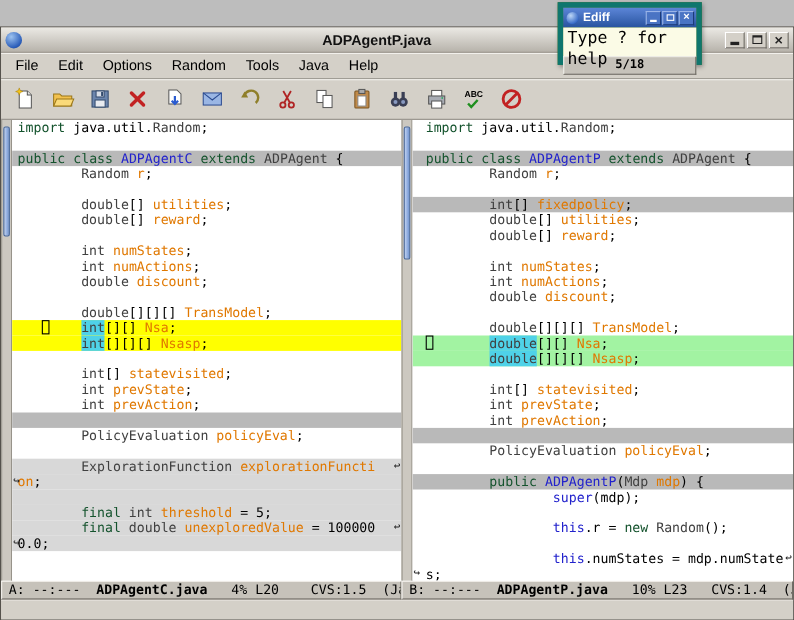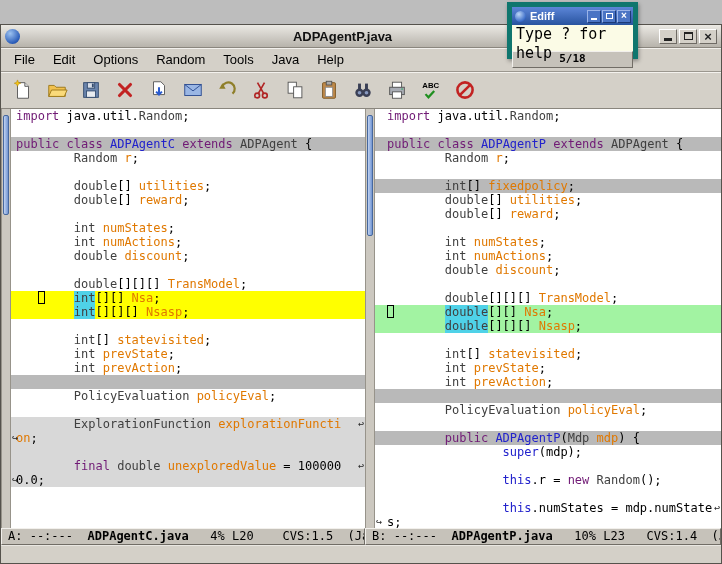--- a/index.html
+++ b/index.html
@@ -34,21 +34,21 @@
   .thumb-a{top:6px;height:100px}
   .thumb-b{top:6px;height:121px}
   .lines{flex:1;position:relative;font-family:"DejaVu Sans Mono",monospace;font-size:12px;line-height:14px;overflow:hidden;background:#fff}
   .cl{height:14px;white-space:pre;position:relative;padding-left:5px;padding-right:10px}
   .ewin-b .cl{padding-left:12px}
   .bg-g1{background:#b9b9b9}
   .bg-g2{background:#d8d8d8}
   .bg-yl{background:#ffff00}
   .bg-gr{background:#a2f3a2}
   .tk-d{color:#000}
-  .tk-k{color:#701a75}
+  .tk-k{color:#14532d}
   .tk-t{color:#404040}
   .tk-v{color:#e07800}
   .tk-f{color:#2222cc}
   .fine{background:#4fd2e8}
   .curbox{position:absolute;top:0;width:7px;height:13px;border:1px solid #000;background:transparent}
   .wg{position:absolute;top:0;font-size:10px;line-height:14px;color:#222}
   .wg-r{right:1px}
   .wg-l{left:1px}
 
   
@@ -270,20 +270,21 @@
           <div class="cl"></div>
           <div class="cl"><span class="tk-d">        </span><span class="tk-t">int</span><span class="tk-d">[] </span><span class="tk-v">statevisited</span><span class="tk-d">;</span></div>
           <div class="cl"><span class="tk-d">        </span><span class="tk-t">int</span><span class="tk-d"> </span><span class="tk-v">prevState</span><span class="tk-d">;</span></div>
           <div class="cl"><span class="tk-d">        </span><span class="tk-t">int</span><span class="tk-d"> </span><span class="tk-v">prevAction</span><span class="tk-d">;</span></div>
           <div class="cl bg-g1"></div>
           <div class="cl"><span class="tk-d">        </span><span class="tk-t">PolicyEvaluation</span><span class="tk-d"> </span><span class="tk-v">policyEval</span><span class="tk-d">;</span></div>
           <div class="cl"></div>
           <div class="cl bg-g2"><span class="tk-d">        </span><span class="tk-t">ExplorationFunction</span><span class="tk-d"> </span><span class="tk-v">explorationFuncti</span><span class="wg wg-r">↩</span></div>
           <div class="cl bg-g2"><span class="tk-v">on</span><span class="tk-d">;</span><span class="wg wg-l">↪</span></div>
           <div class="cl bg-g2"></div>
+          <div class="cl bg-g2"><span class="tk-d">        </span><span class="tk-k">final</span><span class="tk-d"> </span><span class="tk-t">int</span><span class="tk-d"> </span><span class="tk-v">threshold</span><span class="tk-d"> = 5;</span></div>
           <div class="cl bg-g2"><span class="tk-d">        </span><span class="tk-k">final</span><span class="tk-d"> </span><span class="tk-t">double</span><span class="tk-d"> </span><span class="tk-v">unexploredValue</span><span class="tk-d"> = 100000</span><span class="wg wg-r">↩</span></div>
           <div class="cl bg-g2"><span class="tk-d">0.0;</span><span class="wg wg-l">↪</span></div>
         </div>
     </div>
     <div class="ewin ewin-b">
       <div class="vscroll">
           <div class="vthumb thumb-b"></div>
         </div>
       <div class="lines" id="lines-b">
           <div class="cl"><span class="tk-k">import</span><span class="tk-d"> java.util.</span><span class="tk-t">Random</span><span class="tk-d">;</span></div>

